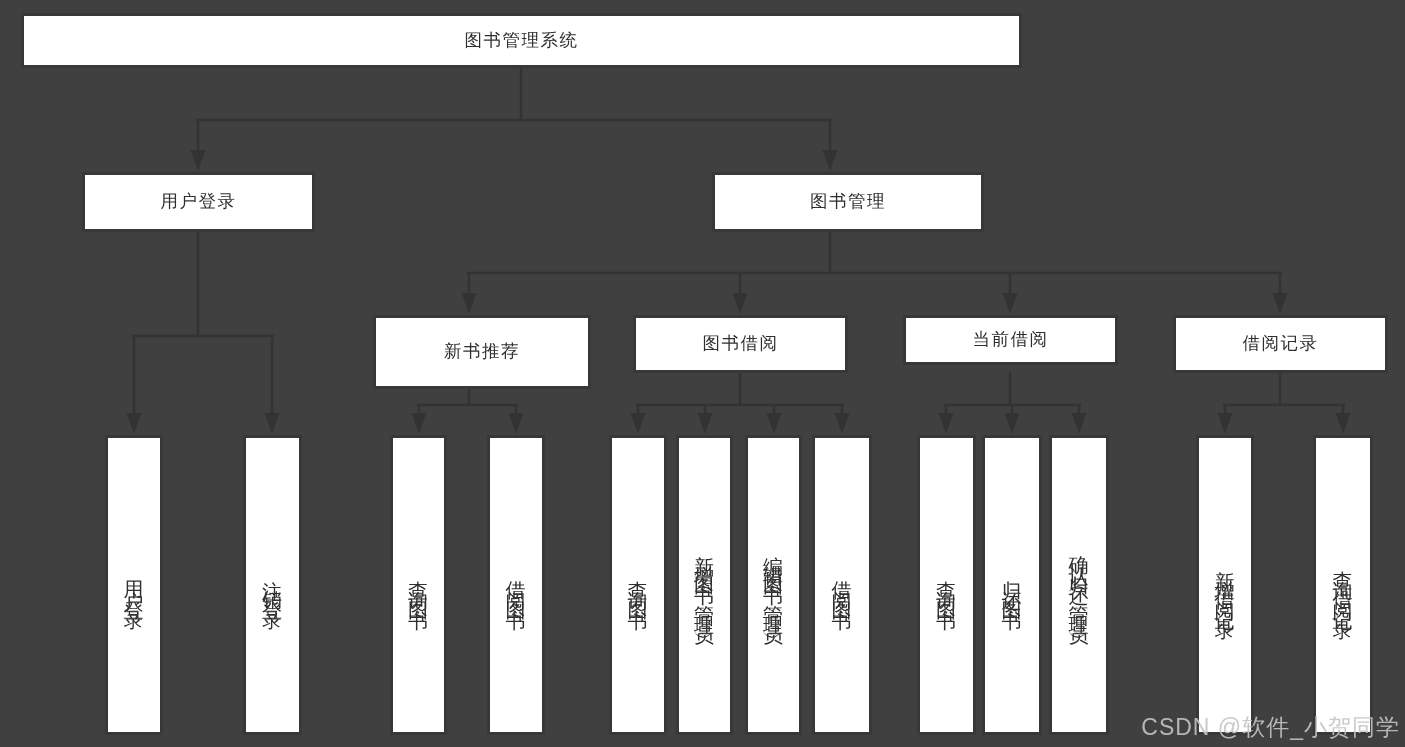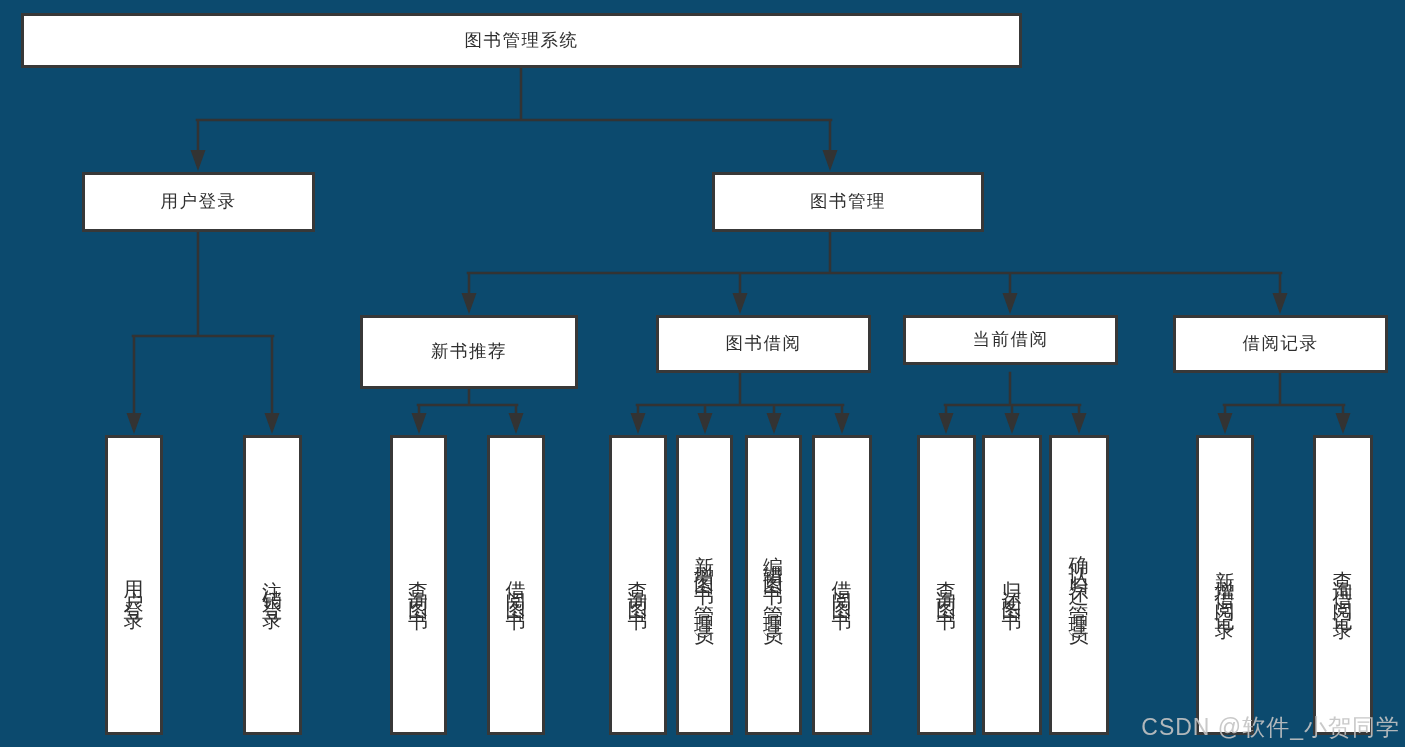--- a/index.html
+++ b/index.html
@@ -1,20 +1,20 @@
 <!DOCTYPE html>
 <html><head>
 <meta charset="utf-8">
 <style>
   html, body { margin: 0; padding: 0; background: #ffffff; }
   .canvas {
     position: relative;
     width: 1405px;
     height: 747px;
-    background: #0c4a6e;
+    background: #404040;
     overflow: hidden;
     font-family: "Liberation Sans", "DejaVu Sans", sans-serif;
     color: #2f2f2f;
   }
   .connectors {
     position: absolute;
     left: 0; top: 0;
     width: 1405px; height: 747px;
     pointer-events: none;
   }
@@ -39,22 +39,22 @@
     writing-mode: vertical-rl;
     text-orientation: mixed;
     font-size: 20px;
     letter-spacing: 10px;
     line-height: 1;
   }
   
   #n-root  { left: 21px;  top: 13px;  width: 1001px; height: 55px; }
   #n-login { left: 82px;  top: 172px; width: 233px;  height: 60px; }
   #n-mgmt  { left: 712px; top: 172px; width: 272px;  height: 60px; }
-  #n-rec   { left: 360px; top: 315px; width: 218px;  height: 74px; }
-  #n-bor   { left: 656px; top: 315px; width: 215px;  height: 58px; }
+  #n-rec   { left: 373px; top: 315px; width: 218px;  height: 74px; }
+  #n-bor   { left: 633px; top: 315px; width: 215px;  height: 58px; }
   #n-cur   { left: 903px; top: 315px; width: 215px;  height: 50px; }
   #n-his   { left: 1173px;top: 315px; width: 215px;  height: 58px; }
   
   #l1  { left: 105px;  width: 58px; }
   #l2  { left: 243px;  width: 59px; }
   #l3  { left: 390px;  width: 57px; }
   #l4  { left: 487px;  width: 58px; }
   #l5  { left: 609px;  width: 58px; }
   #l6  { left: 676px;  width: 57px; }
   #l7  { left: 745px;  width: 57px; }

